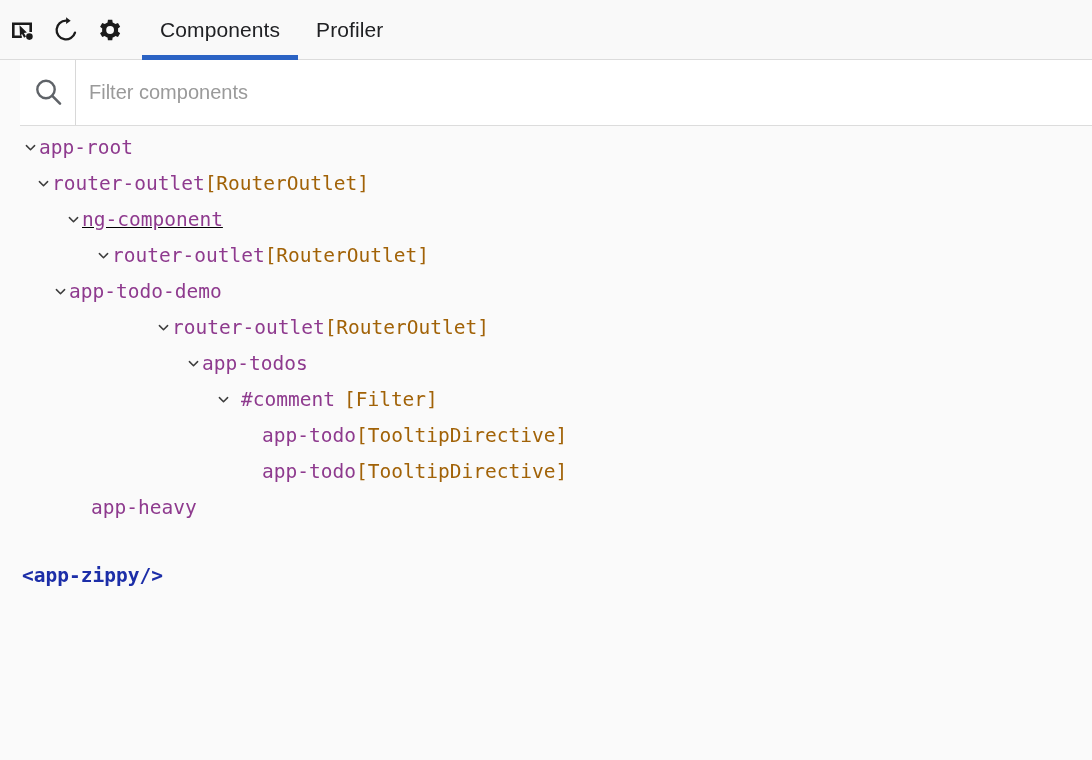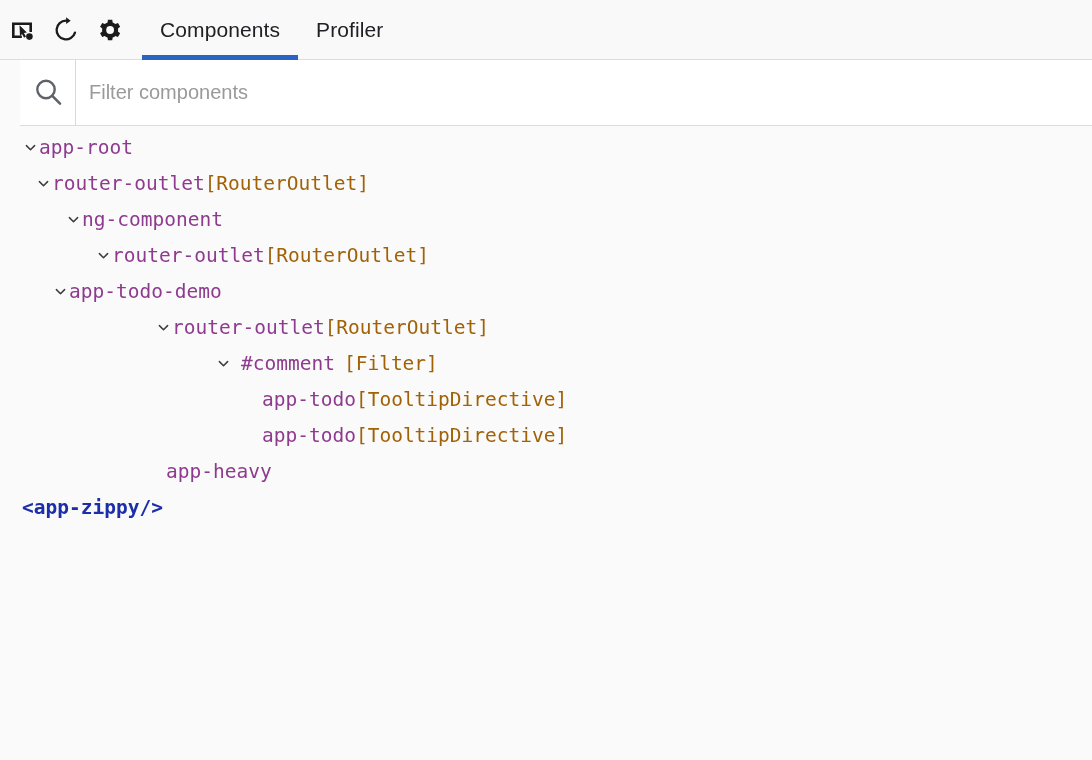--- a/index.html
+++ b/index.html
@@ -204,21 +204,21 @@
     </div>
     <div class="tree-row" style="padding-left: 35px;">
       <span class="chev">
         <svg width="13" height="13" viewBox="0 0 13 13" aria-hidden="true">
           <path d="M2.4 4.6L6.5 8.7 10.6 4.6" fill="none" stroke="#3c3c3c" stroke-width="1.5" stroke-linecap="round" stroke-linejoin="round"></path>
         </svg>
       </span>
       <span class="node-name">router-outlet</span>
       <span class="node-dir">[RouterOutlet]</span>
     </div>
-    <div class="tree-row" style="padding-left: 65px;">
+    <div class="tree-row" style="padding-left: 65px; text-decoration: underline;">
       <span class="chev">
         <svg width="13" height="13" viewBox="0 0 13 13" aria-hidden="true">
           <path d="M2.4 4.6L6.5 8.7 10.6 4.6" fill="none" stroke="#3c3c3c" stroke-width="1.5" stroke-linecap="round" stroke-linejoin="round"></path>
         </svg>
       </span>
       <span class="node-name">ng-component</span>
     </div>
     <div class="tree-row" style="padding-left: 95px;">
       <span class="chev">
         <svg width="13" height="13" viewBox="0 0 13 13" aria-hidden="true">
@@ -238,40 +238,48 @@
     </div>
     <div class="tree-row" style="padding-left: 155px;">
       <span class="chev">
         <svg width="13" height="13" viewBox="0 0 13 13" aria-hidden="true">
           <path d="M2.4 4.6L6.5 8.7 10.6 4.6" fill="none" stroke="#3c3c3c" stroke-width="1.5" stroke-linecap="round" stroke-linejoin="round"></path>
         </svg>
       </span>
       <span class="node-name">router-outlet</span>
       <span class="node-dir">[RouterOutlet]</span>
     </div>
+    <div class="tree-row" style="padding-left: 185px;">
+      <span class="chev">
+        <svg width="13" height="13" viewBox="0 0 13 13" aria-hidden="true">
+          <path d="M2.4 4.6L6.5 8.7 10.6 4.6" fill="none" stroke="#3c3c3c" stroke-width="1.5" stroke-linecap="round" stroke-linejoin="round"></path>
+        </svg>
+      </span>
+      <span class="node-name">app-todos</span>
+    </div>
     <div class="tree-row" style="padding-left: 215px; gap: 9px;">
       <span class="chev">
         <svg width="13" height="13" viewBox="0 0 13 13" aria-hidden="true">
           <path d="M2.4 4.6L6.5 8.7 10.6 4.6" fill="none" stroke="#3c3c3c" stroke-width="1.5" stroke-linecap="round" stroke-linejoin="round"></path>
         </svg>
       </span>
       <span class="node-name">#comment</span>
       <span class="node-dir">[Filter]</span>
     </div>
     <div class="tree-row" style="padding-left: 245px;">
       <span class="chev empty"></span>
       <span class="node-name">app-todo</span>
       <span class="node-dir">[TooltipDirective]</span>
     </div>
     <div class="tree-row" style="padding-left: 245px;">
       <span class="chev empty"></span>
       <span class="node-name">app-todo</span>
       <span class="node-dir">[TooltipDirective]</span>
     </div>
-    <div class="tree-row" style="padding-left: 105px; gap: 44px;">
+    <div class="tree-row" style="padding-left: 74px;">
       <span class="chev empty"></span>
       <span class="node-name">app-heavy</span>
     </div>
-    <div class="tree-row" style="padding-left: 5px;">
+    <div class="tree-row" style="padding-left: 5px; margin-top: 32px;">
       <span class="chev empty"></span>
       <span class="node-name zippy">&lt;app-zippy/&gt;</span>
     </div>
   </div>
 
 </body></html>

